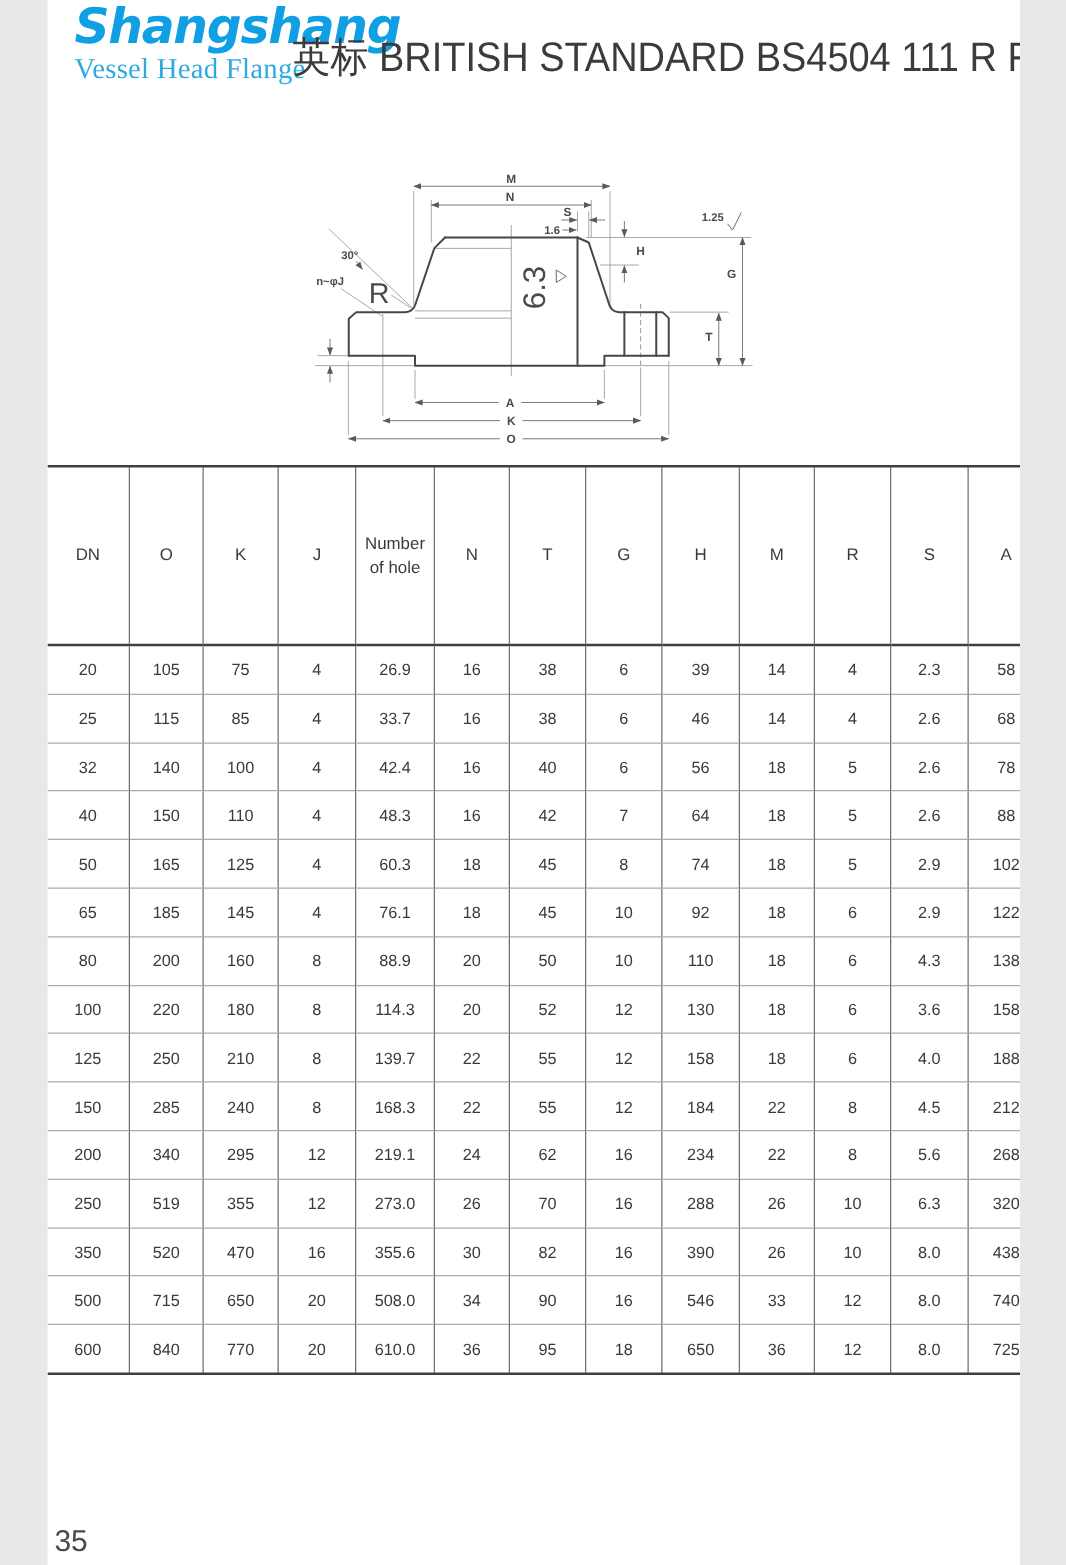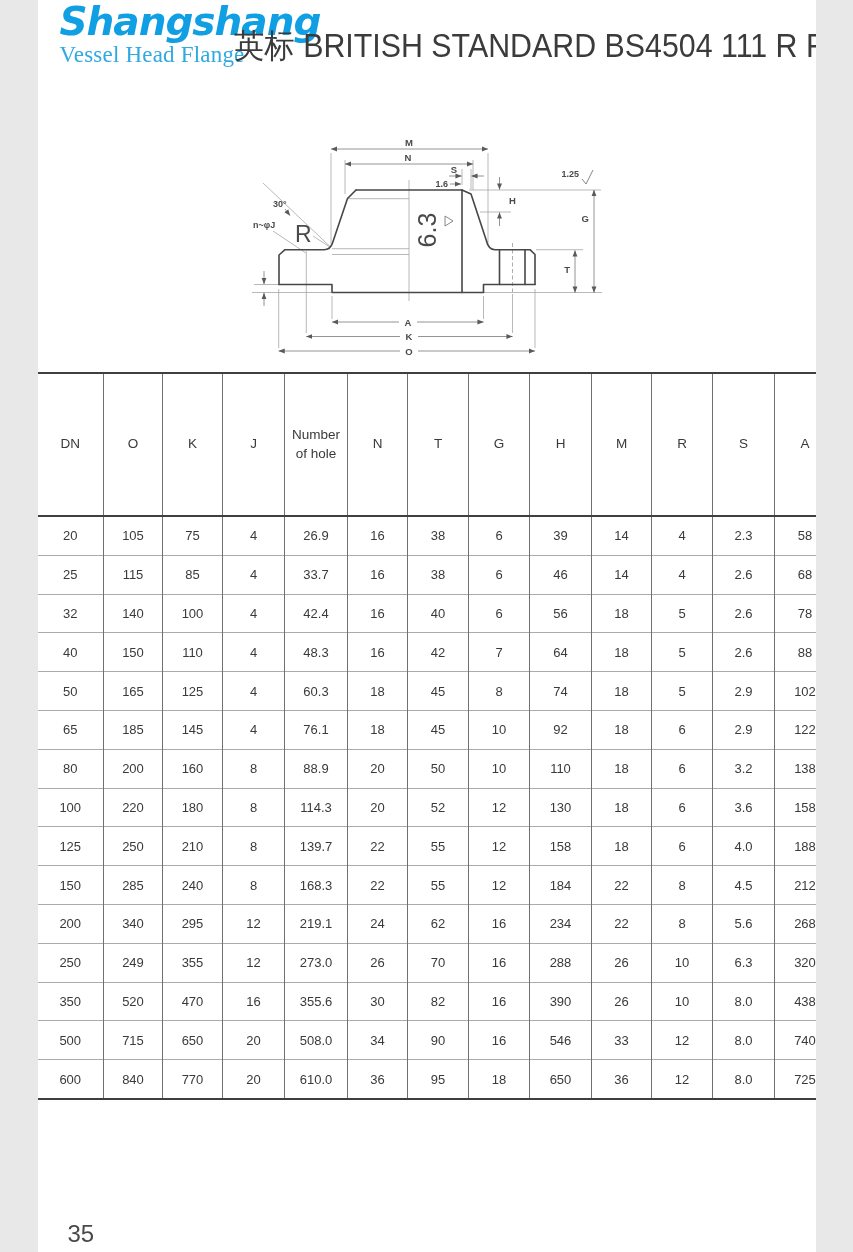--- a/index.html
+++ b/index.html
@@ -28,21 +28,21 @@
   .spec-table{position:absolute;left:0;top:372px;width:853px;border-collapse:collapse;
               table-layout:fixed;border-top:2px solid #3f3f3f;border-bottom:2px solid #3f3f3f;}
   .spec-table th,.spec-table td{padding:0;text-align:center;vertical-align:middle;
               font-family:"Liberation Sans",sans-serif;color:#3a3a3a;}
   .spec-table th{height:141px;font-size:13.5px;font-weight:normal;border-left:1px solid #707070;line-height:1.35;}
   .spec-table td{height:37.8px;font-size:13px;border-left:1px solid #707070;}
   .spec-table th:first-child,.spec-table td:first-child{border-left:none;}
   .spec-table thead th{border-bottom:2px solid #3f3f3f;}
   .spec-table tbody tr:not(:first-child) td{border-top:1px solid #ababab;}
   
-  .page-num{position:absolute;left:6px;top:1220px;font-size:24px;color:#4a4a4a;margin-left:24px;}
+  .page-num{position:absolute;left:6px;top:1220px;font-size:24px;color:#4a4a4a;}
 </style>
 </head>
 <body>
 
 <div class="sheet">
 
   <div class="logo">
     <div class="logo-name">Shangshang</div>
     <div class="logo-sub">Vessel Head Flange</div>
   </div>
@@ -273,21 +273,21 @@
           <td>200</td>
           <td>160</td>
           <td>8</td>
           <td>88.9</td>
           <td>20</td>
           <td>50</td>
           <td>10</td>
           <td>110</td>
           <td>18</td>
           <td>6</td>
-          <td>3.2</td>
+          <td>4.3</td>
           <td>138</td>
           <td>3</td>
         </tr>
         <tr>
           <td>100</td>
           <td>220</td>
           <td>180</td>
           <td>8</td>
           <td>114.3</td>
           <td>20</td>
@@ -343,21 +343,21 @@
           <td>16</td>
           <td>234</td>
           <td>22</td>
           <td>8</td>
           <td>5.6</td>
           <td>268</td>
           <td>3</td>
         </tr>
         <tr>
           <td>250</td>
-          <td>249</td>
+          <td>519</td>
           <td>355</td>
           <td>12</td>
           <td>273.0</td>
           <td>26</td>
           <td>70</td>
           <td>16</td>
           <td>288</td>
           <td>26</td>
           <td>10</td>
           <td>6.3</td>

